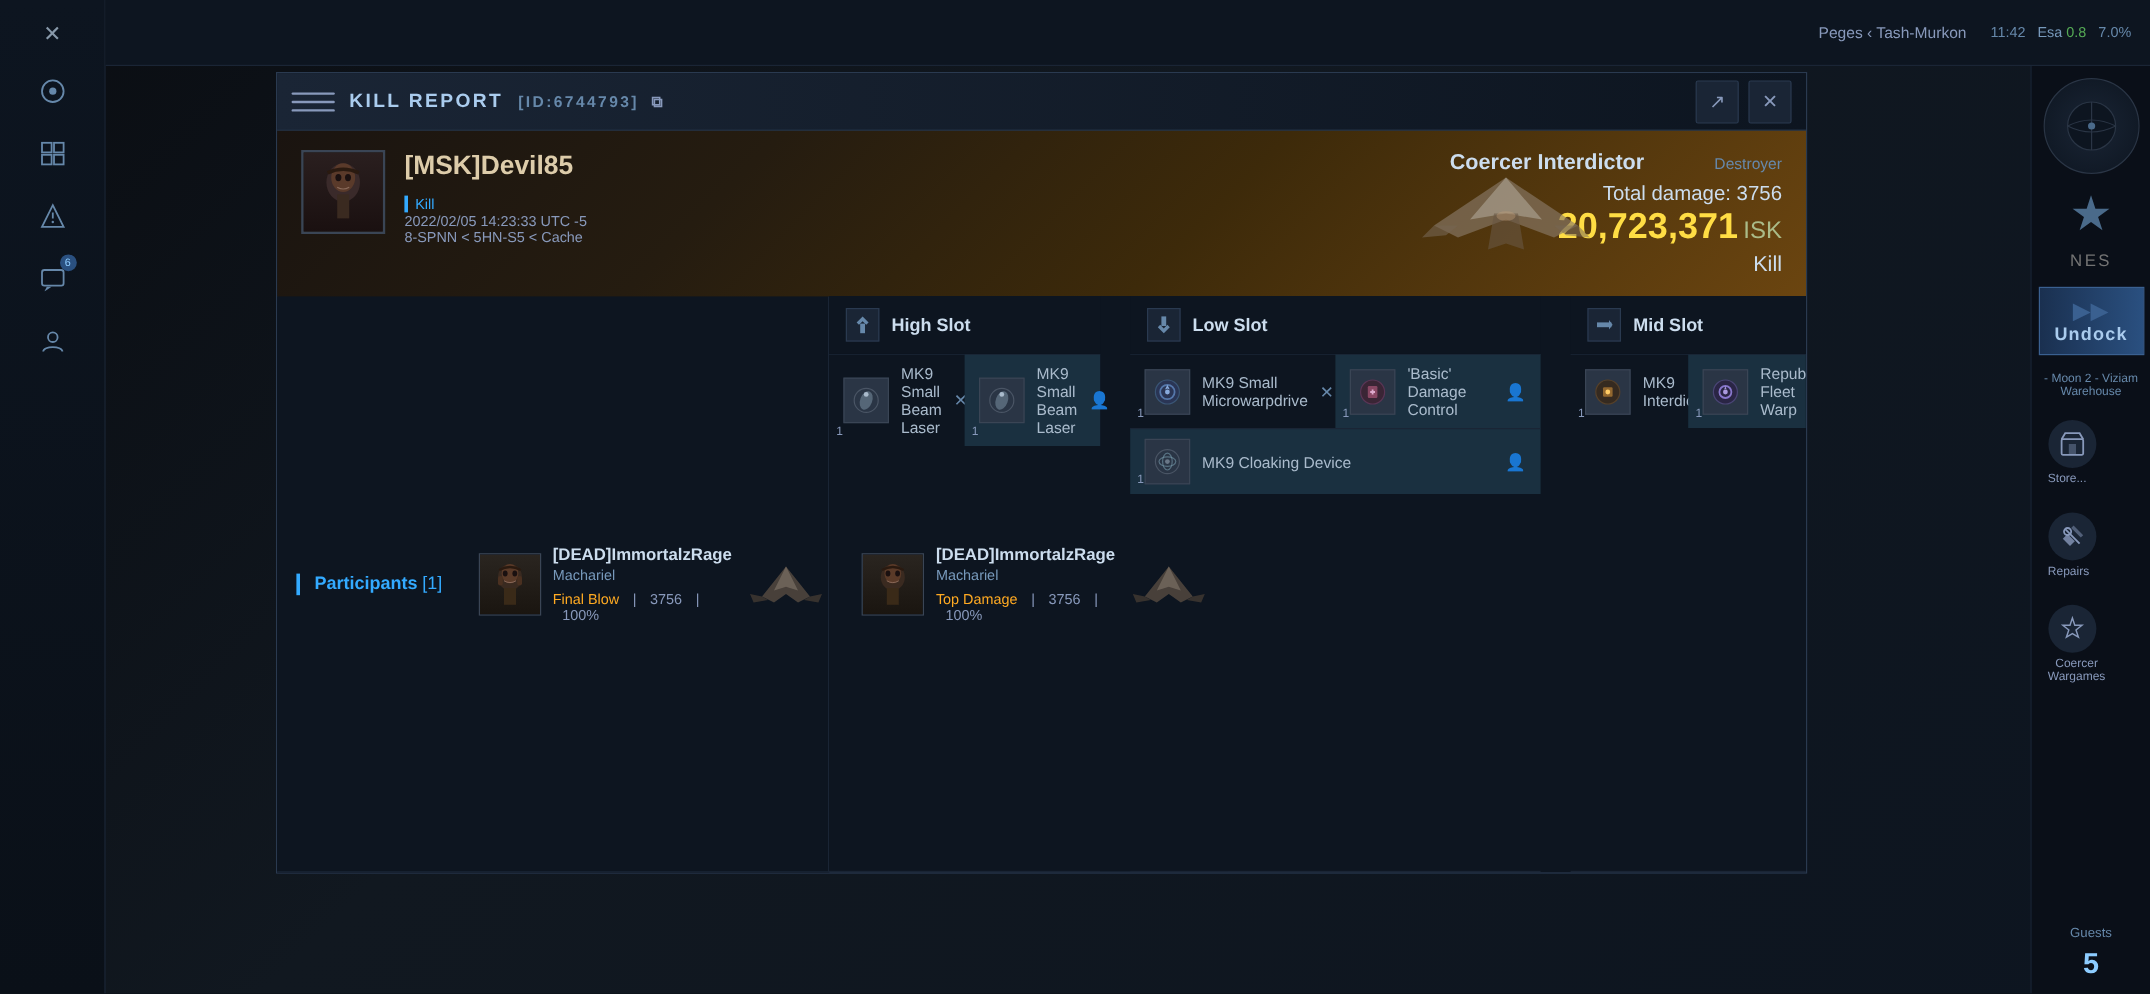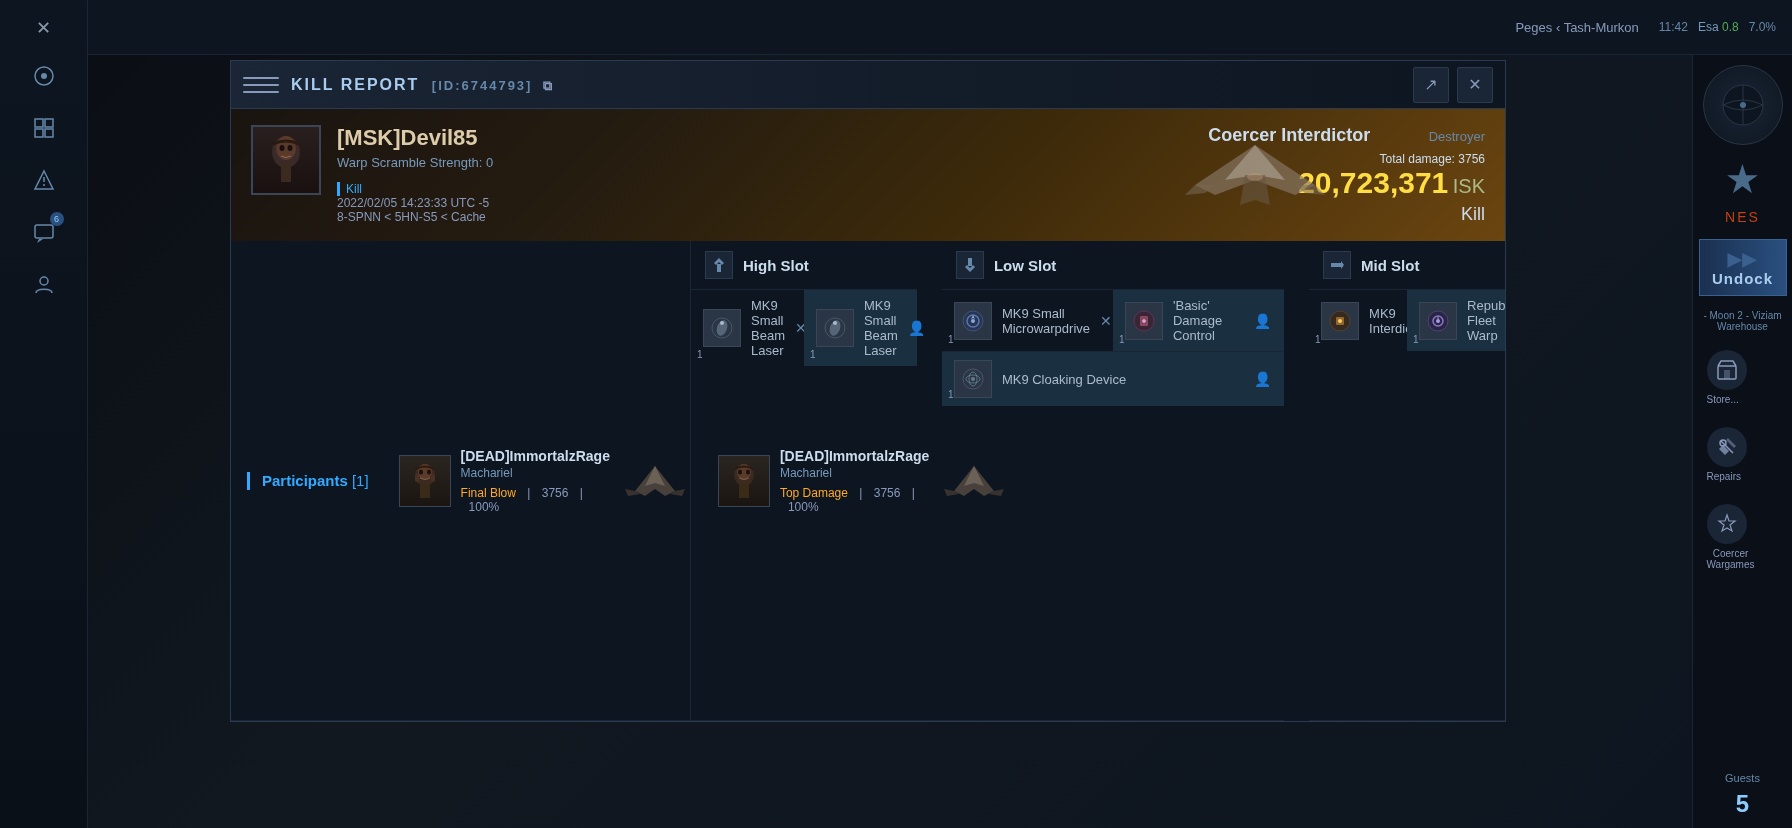--- a/index.html
+++ b/index.html
@@ -331,21 +331,21 @@
 
     .kill-ship-type {
       color: #6688aa;
       font-size: 13px;
       margin-left: 6px;
       padding-left: 48px;
     }
 
     .kill-total-dmg {
       color: #8899bb;
-      font-size: 12px;
+      font-size: 17px;
       margin-top: 6px;
     }
 
     .kill-total-dmg span {
       color: #ccddee;
     }
 
     .kill-isk {
       color: #ffdd44;
       font-size: 30px;
@@ -688,21 +688,20 @@
           <ellipse cx="21" cy="18" rx="2.5" ry="3" fill="#1a1010"></ellipse>
           <ellipse cx="29" cy="18" rx="2.5" ry="3" fill="#1a1010"></ellipse>
           <path d="M20 26 Q25 29 30 26" stroke="#8a6a5a" stroke-width="1" fill="none"></path>
           <path d="M12 14 Q25 8 38 14" stroke="#2a1a10" stroke-width="3" fill="none"></path>
         </svg>
       </div>
     </div>
 
     <div class="kill-info">
       <div class="kill-player-name">[MSK]Devil85</div>
-      <div class="kill-warp">Warp Scramble Strength: 0</div>
       <div class="kill-status-bar">
         <div class="kill-indicator">Kill</div>
       </div>
       <div class="kill-datetime">2022/02/05 14:23:33 UTC -5</div>
       <div class="kill-location">8-SPNN &lt; 5HN-S5 &lt; Cache</div>
     </div>
 
     <div class="kill-right-info">
       <div>
         <span class="kill-ship-name">Coercer Interdictor</span>
@@ -960,21 +959,21 @@
       <circle cx="25" cy="25" r="20" stroke="#2a3545" stroke-width="1" fill="#0d1520"></circle>
       <path d="M5 25 Q25 15 45 25" stroke="#2a3545" stroke-width="1" fill="none"></path>
       <path d="M5 25 Q25 35 45 25" stroke="#2a3545" stroke-width="1" fill="none"></path>
       <line x1="25" y1="5" x2="25" y2="45" stroke="#2a3545" stroke-width="1"></line>
       <circle cx="25" cy="25" r="3" fill="#4a6a8a"></circle>
     </svg>
   </div>
 
   <div style="color:#4a6a8a; font-size:40px; line-height:1;">★</div>
 
-  <div style="color:#c2410c; font-size:14px; letter-spacing:2px; margin: 4px 0;">NES</div>
+  <div style="color:#737373; font-size:14px; letter-spacing:2px; margin: 4px 0;">NES</div>
 
   <div style="width:88px; background: linear-gradient(to right, #1a3050, #2a5080); border:1px solid #3a6090; color:#aaccee; font-size:15px; font-weight:bold; padding:8px 12px; cursor:pointer; letter-spacing:1px; text-align:center; margin:4px 0;">
     <span style="color:#3a6090; font-size:18px;">▶▶</span>
     <span>Undock</span>
   </div>
 
   <div style="color:#6688aa; font-size:10px; text-align:center; padding:4px;">
     <div>- Moon 2 - Viziam</div>
     <div>Warehouse</div>
   </div>

